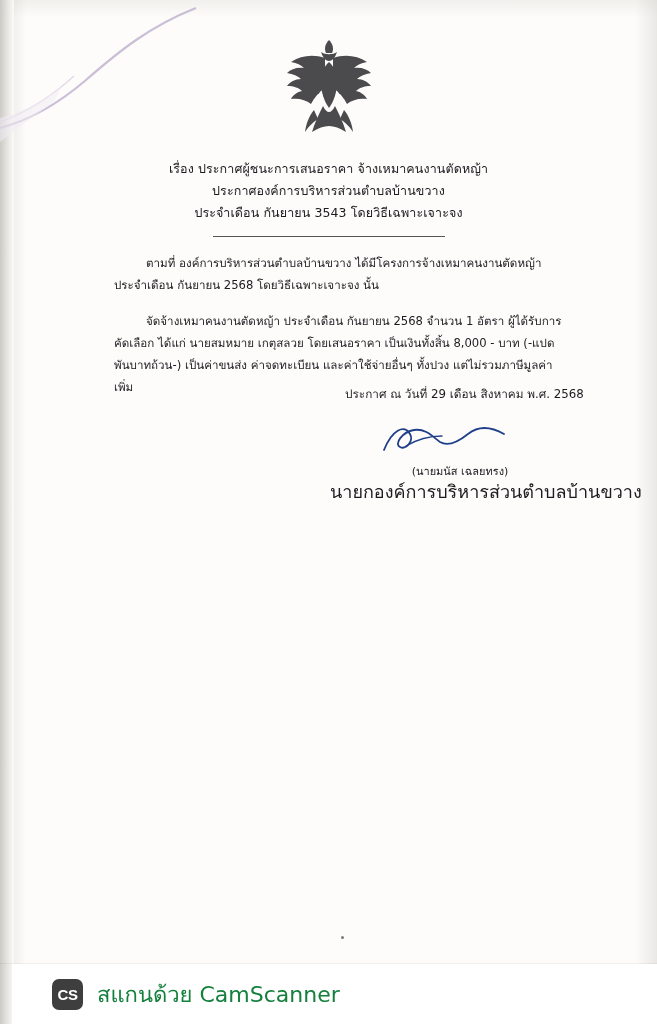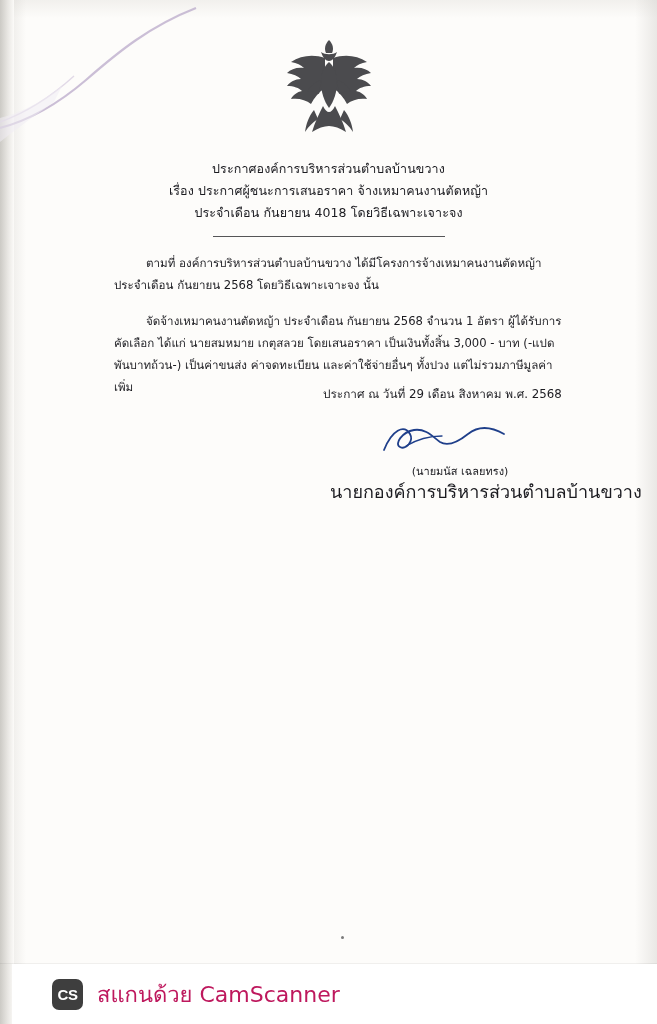--- a/index.html
+++ b/index.html
@@ -96,21 +96,21 @@
   .para {
     font-size: 11.6px;
     line-height: 22px;
     color: #1b1b20;
     margin: 0 0 14px 16px;
     text-align: left;
   }
   .para.indent { text-indent: 32px; }
   .date-line {
     position: absolute;
-    left: 323px;
+    left: 345px;
     top: 384px;
     font-size: 11.8px;
     color: #1b1b20;
     white-space: nowrap;
   }
   .sign-area {
     position: absolute;
     left: 330px;
     top: 420px;
     width: 260px;
@@ -164,21 +164,21 @@
     font-weight: bold;
     display: flex;
     align-items: center;
     justify-content: center;
     letter-spacing: -0.5px;
     font-family: "Liberation Sans", sans-serif;
   }
   .cs-text {
     margin-left: 14px;
     font-size: 22px;
-    color: #be185d;
+    color: #15803d;
     font-family: "DejaVu Sans", sans-serif;
   }
   .footer-divider {
     position: absolute;
     left: 0;
     bottom: 60px;
     width: 657px;
     height: 1px;
     background: rgba(0,0,0,0.05);
   }
@@ -216,30 +216,30 @@
           <path d="M56 44 C62 46 67 50 70 56 C65 55 61 56 58 58 Z"></path>
 
           <path d="M42 70 C38 78 34 86 31 96 C37 92 43 90 48 90 C53 90 59 92 65 96 C62 86 58 78 54 70 C52 74 50 76 48 76 C46 76 44 74 42 70 Z"></path>
           <path d="M33 74 C28 80 25 88 24 96 C28 90 32 86 37 83 Z"></path>
           <path d="M63 74 C68 80 71 88 72 96 C68 90 64 86 59 83 Z"></path>
         </g>
       </svg>
     </div>
 
     <div class="title-block">
+      <div class="title-line">เรื่อง ประกาศผู้ชนะการเสนอราคา จ้างเหมาคนงานตัดหญ้า</div>
       <div class="title-line">ประกาศองค์การบริหารส่วนตำบลบ้านขวาง</div>
-      <div class="title-line">เรื่อง ประกาศผู้ชนะการเสนอราคา จ้างเหมาคนงานตัดหญ้า</div>
-      <div class="title-line">ประจำเดือน กันยายน 4018 โดยวิธีเฉพาะเจาะจง</div>
+      <div class="title-line">ประจำเดือน กันยายน 3543 โดยวิธีเฉพาะเจาะจง</div>
     </div>
 
     <div class="rule"></div>
 
     <div class="body-block">
       <p class="para indent">ตามที่ องค์การบริหารส่วนตำบลบ้านขวาง ได้มีโครงการจ้างเหมาคนงานตัดหญ้า ประจำเดือน กันยายน 2568 โดยวิธีเฉพาะเจาะจง นั้น</p>
-      <p class="para indent">จัดจ้างเหมาคนงานตัดหญ้า ประจำเดือน กันยายน 2568 จำนวน 1 อัตรา ผู้ได้รับการคัดเลือก ได้แก่ นายสมหมาย เกตุสลวย โดยเสนอราคา เป็นเงินทั้งสิ้น 3,000 - บาท (-แปดพันบาทถ้วน-) เป็นค่าขนส่ง ค่าจดทะเบียน และค่าใช้จ่ายอื่นๆ ทั้งปวง แต่ไม่รวมภาษีมูลค่าเพิ่ม</p>
+      <p class="para indent">จัดจ้างเหมาคนงานตัดหญ้า ประจำเดือน กันยายน 2568 จำนวน 1 อัตรา ผู้ได้รับการคัดเลือก ได้แก่ นายสมหมาย เกตุสลวย โดยเสนอราคา เป็นเงินทั้งสิ้น 8,000 - บาท (-แปดพันบาทถ้วน-) เป็นค่าขนส่ง ค่าจดทะเบียน และค่าใช้จ่ายอื่นๆ ทั้งปวง แต่ไม่รวมภาษีมูลค่าเพิ่ม</p>
     </div>
 
     <div class="date-line">ประกาศ ณ วันที่  29  เดือน  สิงหาคม  พ.ศ. 2568</div>
 
     <div class="sign-area">
       <div class="signature">
         <svg width="150" height="42" viewBox="0 0 150 42" xmlns="http://www.w3.org/2000/svg">
           <path d="M6,30 C14,10 26,4 32,14 C36,21 28,30 22,27 C16,24 24,12 36,10 C48,8 56,18 62,22 C70,27 80,22 90,14 C100,6 112,6 126,14" fill="none" stroke="#1f3f8a" stroke-width="1.8" stroke-linecap="round"></path>
           <path d="M28,26 C38,20 50,16 64,16" fill="none" stroke="#1f3f8a" stroke-width="1.3" stroke-linecap="round"></path>
         </svg>

